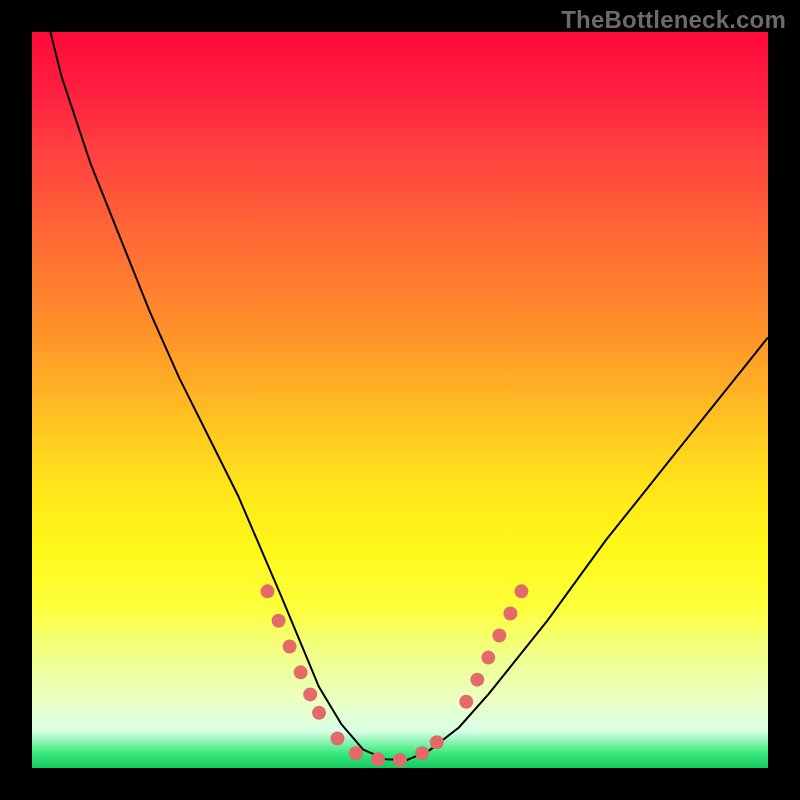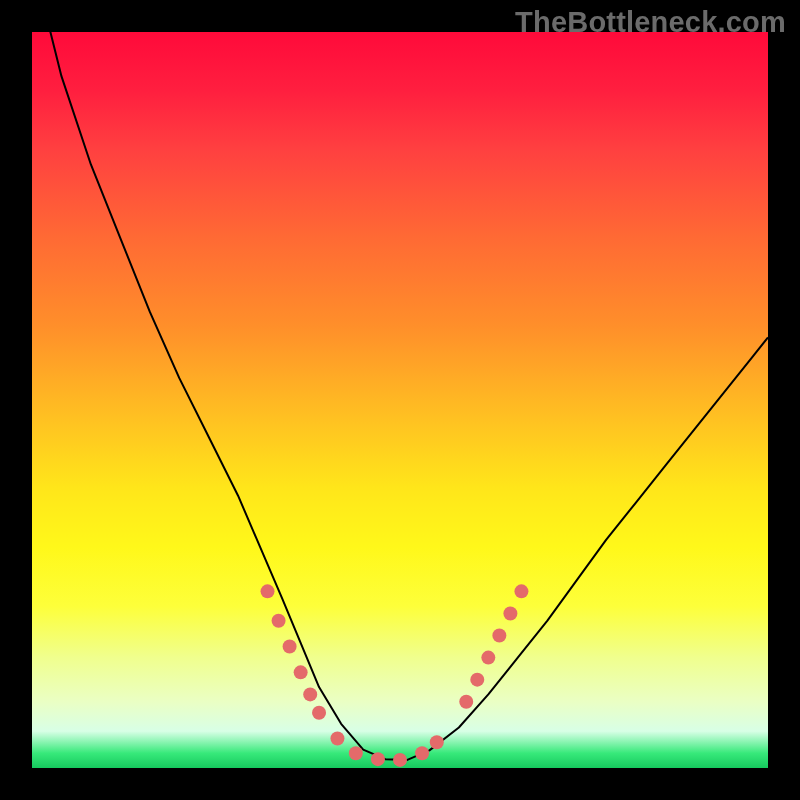--- a/index.html
+++ b/index.html
@@ -55,21 +55,21 @@
     position: absolute;
     top: 0;
     left: 0;
     width: 100%;
     height: 100%;
   }
   .watermark {
     position: absolute;
     top: 6px;
     right: 14px;
-    font-size: 29px;
+    font-size: 24px;
     font-weight: 600;
     color: #6b6b6b;
     letter-spacing: 0.2px;
     user-select: none;
   }
 </style>
 </head>
 <body>
 
 <div class="frame">

